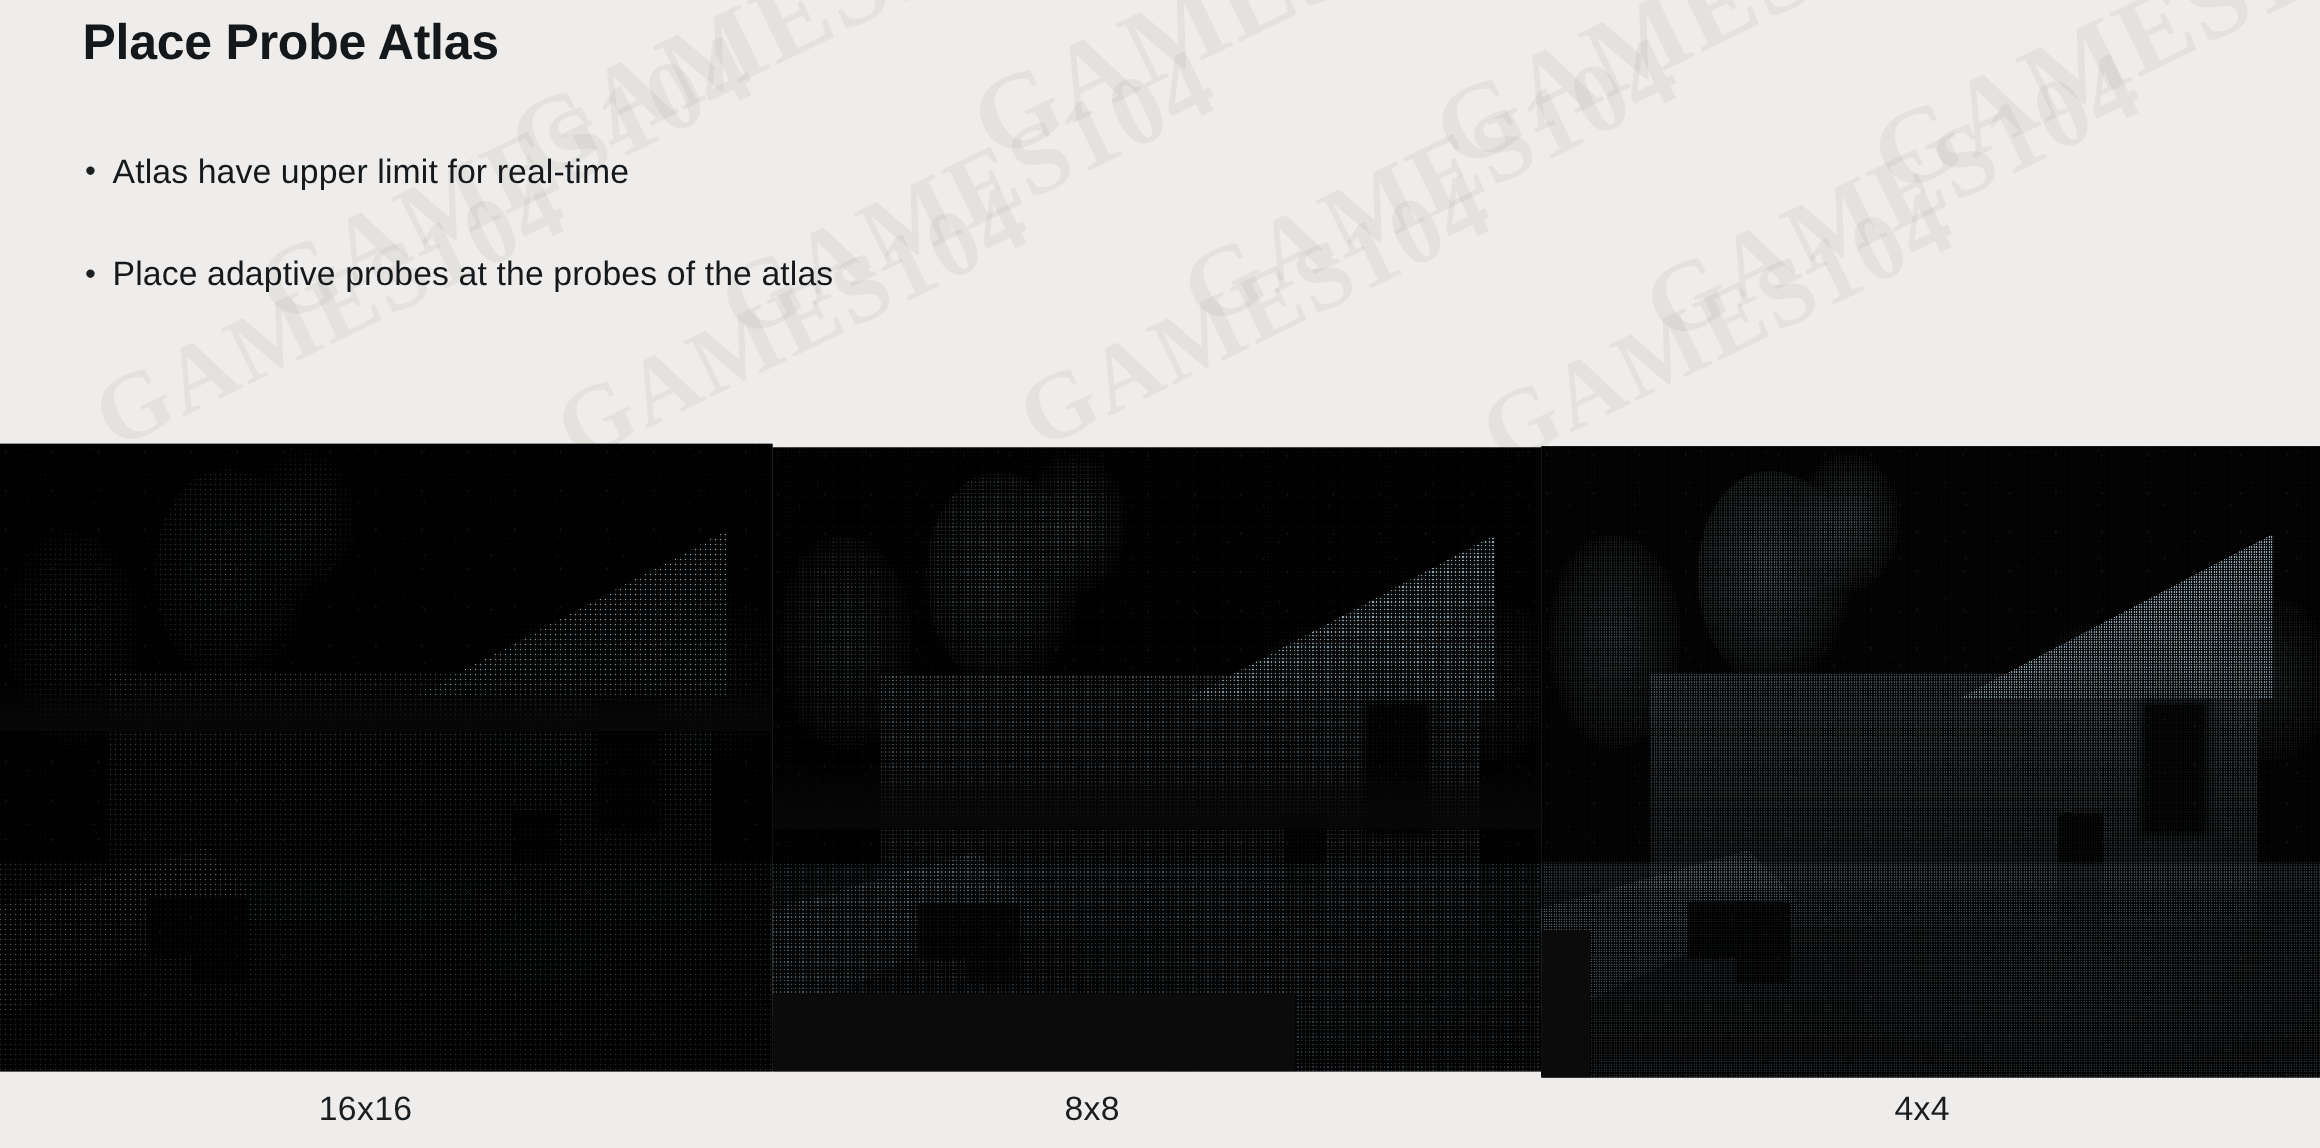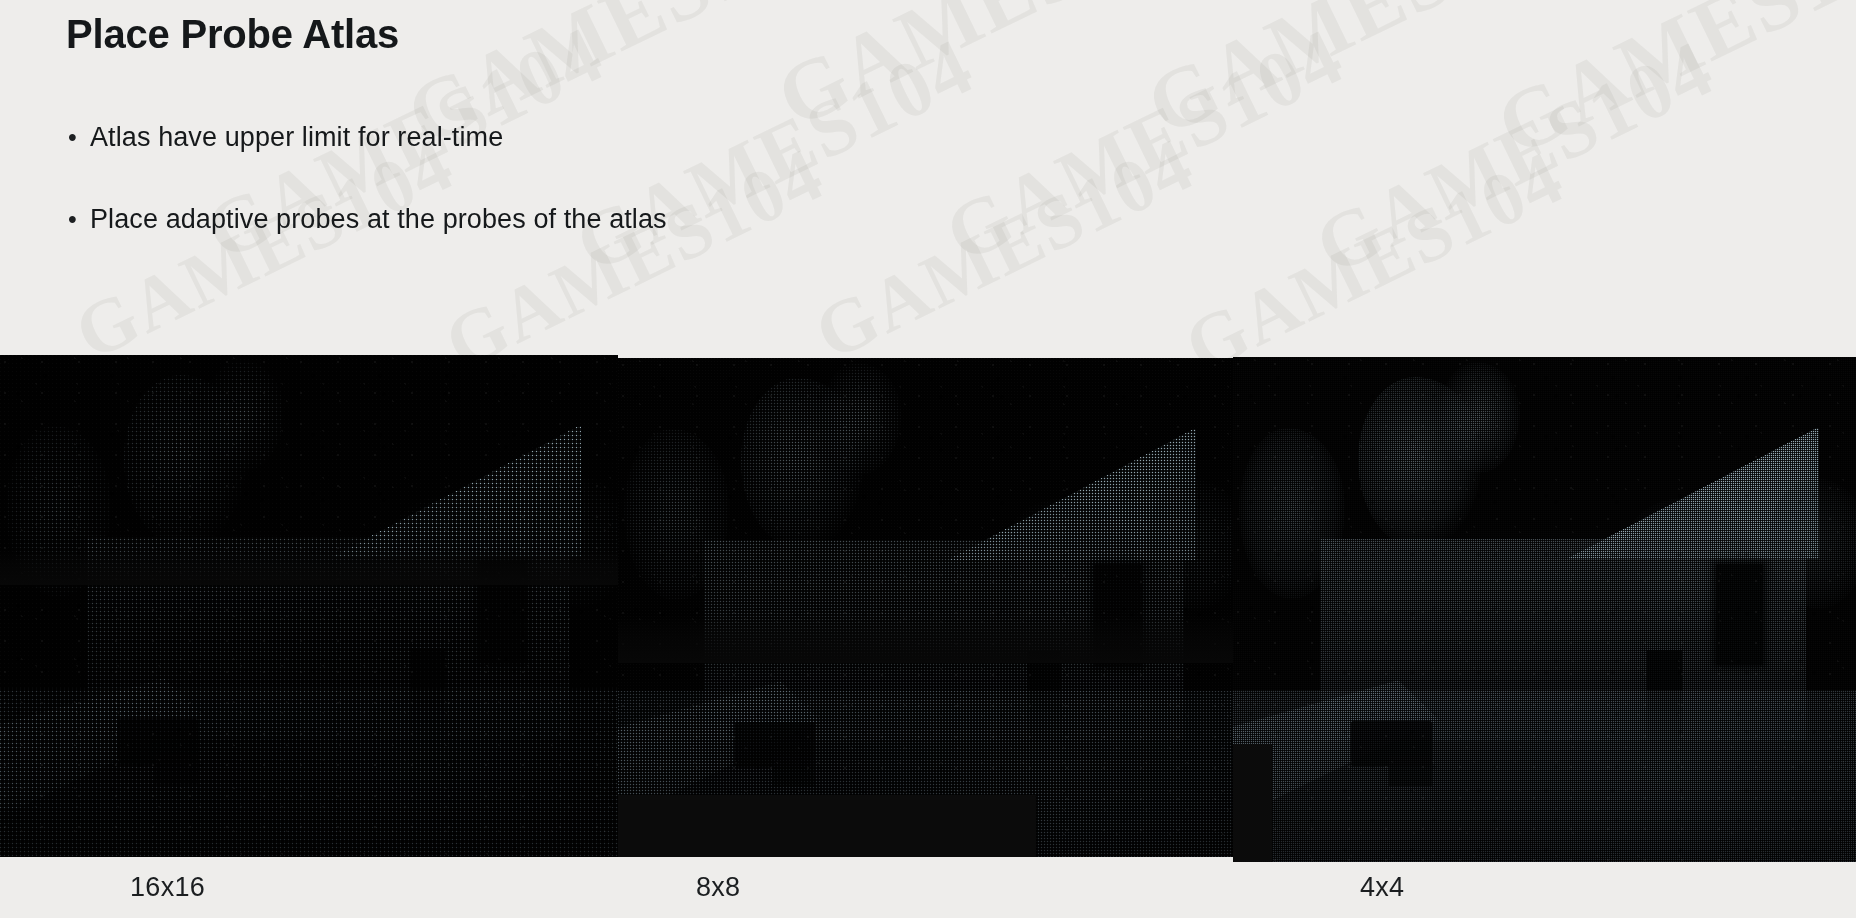--- a/index.html
+++ b/index.html
@@ -166,21 +166,21 @@
 
   
   .notch{position:absolute;background:#0b0b0b;}
   #notch-8{left:0;bottom:0;width:68%;height:62px;}
   #notch-4{left:0;bottom:0;width:6.2%;height:118px;}
 
   
   .captions{position:absolute;left:0;top:872px;width:1856px;height:46px;z-index:3;}
   .caption{
     position:absolute;top:0;
-    font-size:27px;color:#1b1e20;text-align:left;
+    font-size:27px;color:#1b1e20;text-align:right;
     letter-spacing:0.3px;
   }
   #caption-16{left:130px;width:200px;}
   #caption-8 {left:696px;width:200px;}
   #caption-4 {left:1360px;width:200px;}
 </style>
 </head>
 <body>
 
 <div class="watermark">

